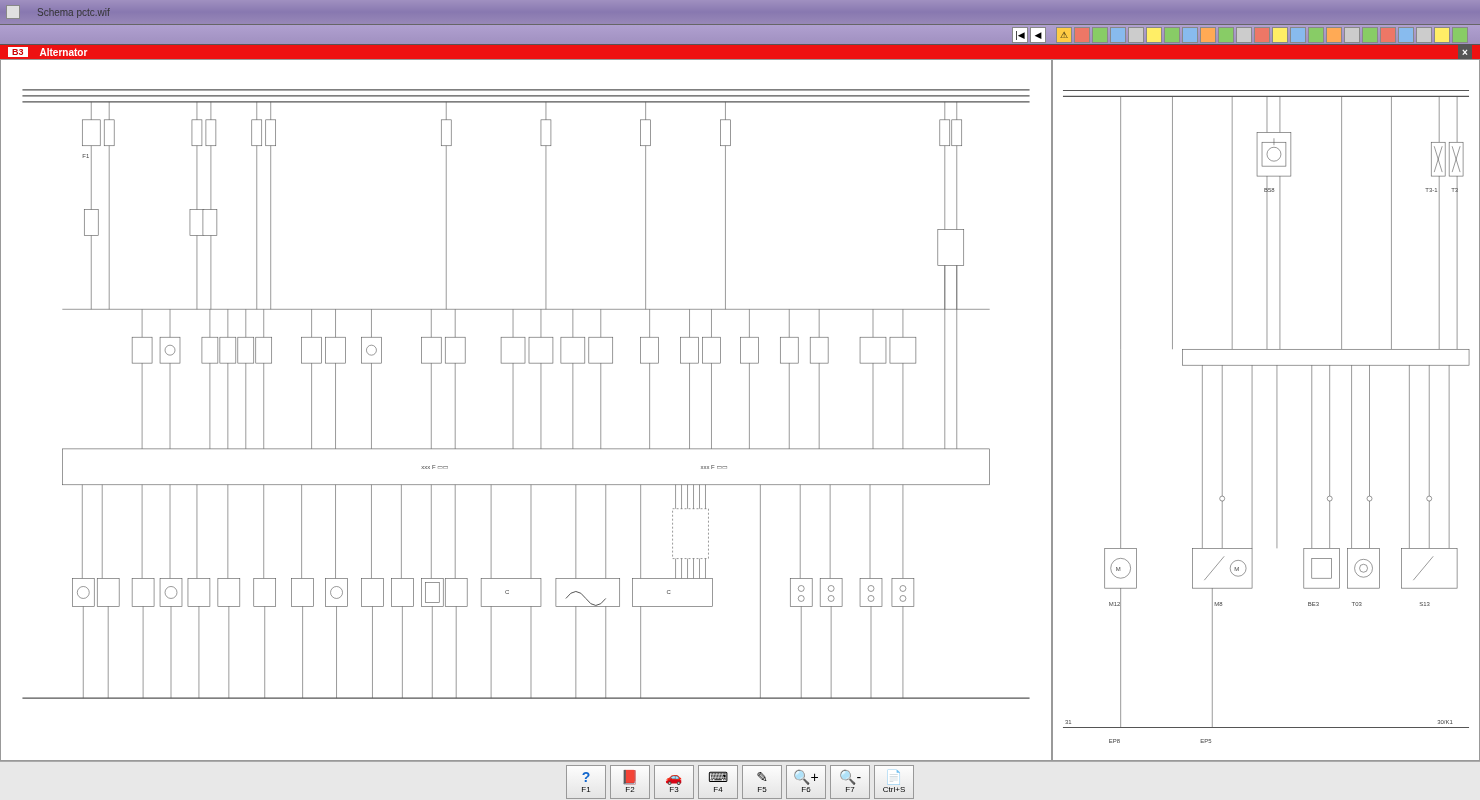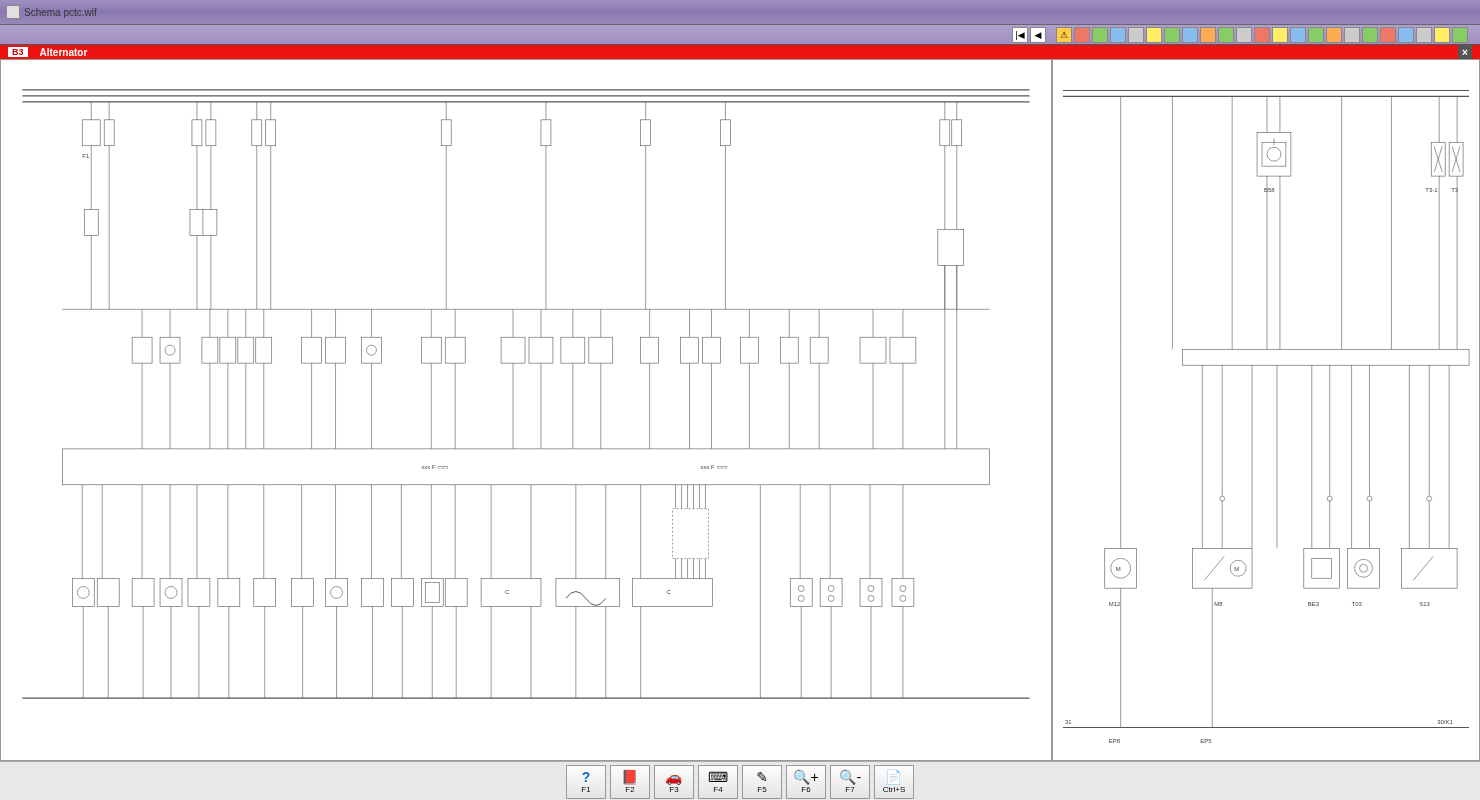--- a/index.html
+++ b/index.html
@@ -7,20 +7,21 @@
 
 
 .menubar {
   height: 20px;
   background: linear-gradient(to bottom, #a090c0, #8878b0, #9888b8);
   display: flex;
   align-items: center;
   padding: 12px 6px;
   color: #333;
   border-bottom: 1px solid #666;
+  gap: 13px;
 }
 .menubar .title-icon {
   width: 14px; height: 14px;
   background: #e0e0e0;
   border: 1px solid #888;
   margin-right: 4px;
 }
 .menubar .spacer { flex: 1; }
 
 

